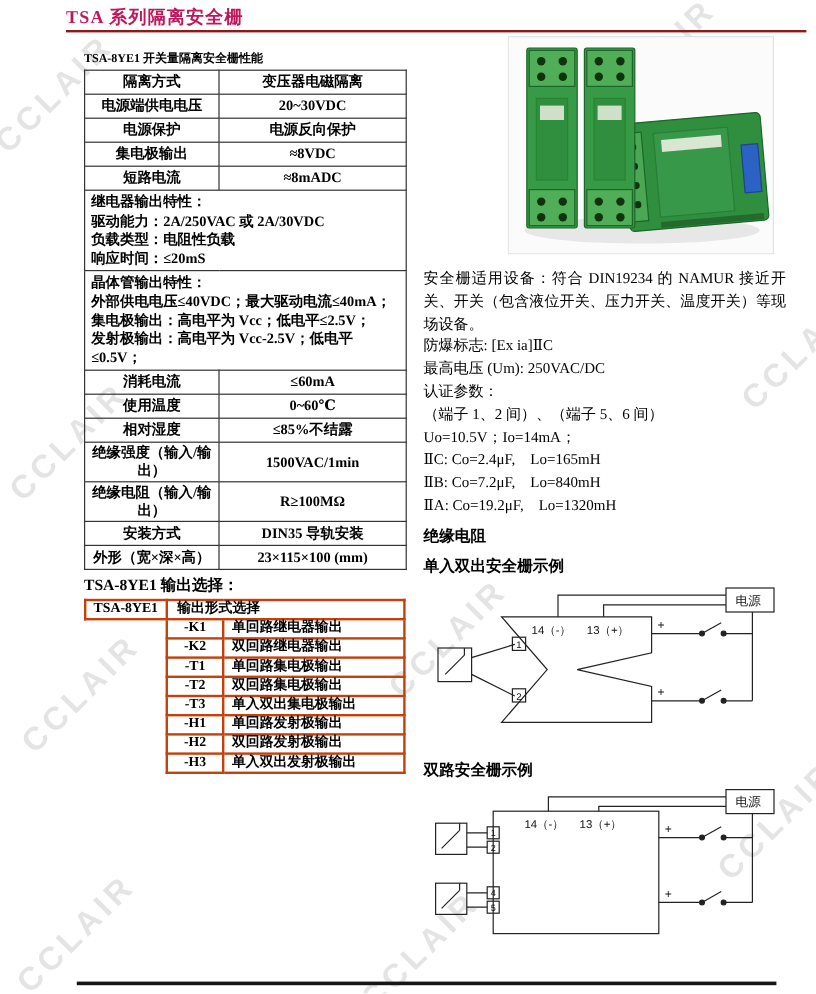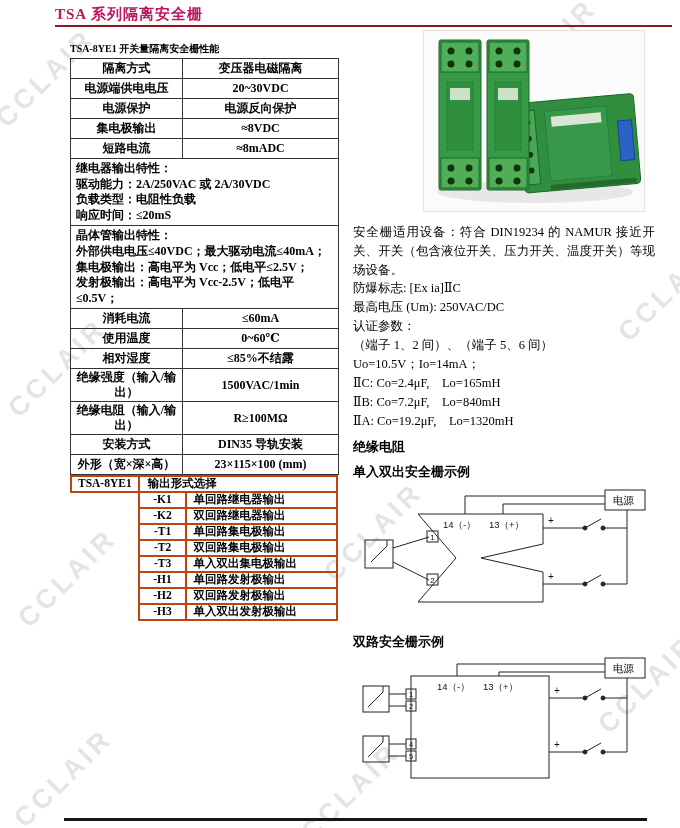--- a/index.html
+++ b/index.html
@@ -133,20 +133,21 @@
           <td>安装方式</td>
           <td>DIN35 导轨安装</td>
         </tr>
         <tr>
           <td>外形（宽×深×高）</td>
           <td>23×115×100 (mm)</td>
         </tr>
       </tbody>
     </table>
 
+    <div class="output-heading">TSA-8YE1 输出选择：</div>
 
     <table class="out">
       <colgroup>
           <col style="width:68px">
           <col style="width:48px">
           <col style="width:152px">
         </colgroup>
       <tbody>
         <tr>
           <td class="b model">TSA-8YE1</td>

